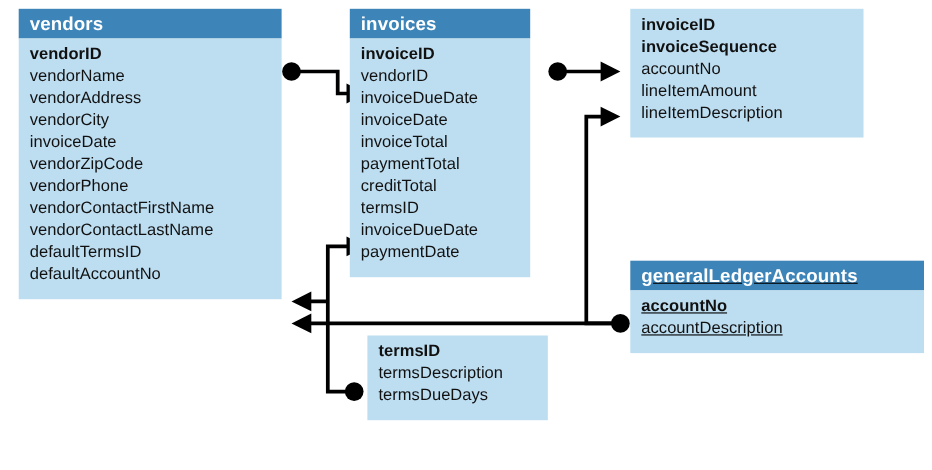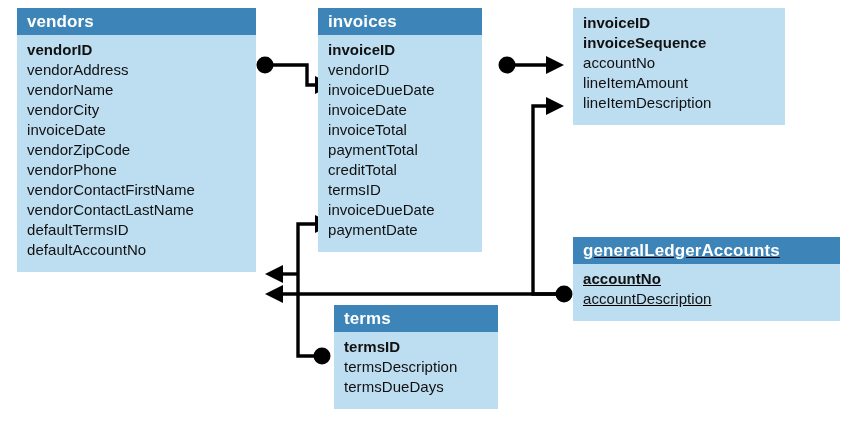--- a/index.html
+++ b/index.html
@@ -88,22 +88,22 @@
       <polygon points="333,224 315,215 315,233"></polygon>
       <polygon points="265,274 283,265 283,283"></polygon>
     </g>
 
   </svg>
 
   <div class="entity" id="ent-vendors">
     <div class="entity-header">vendors</div>
     <div class="entity-body">
       <div class="field pk">vendorID</div>
+      <div class="field">vendorName</div>
       <div class="field">vendorAddress</div>
-      <div class="field">vendorName</div>
       <div class="field">vendorCity</div>
       <div class="field">invoiceDate</div>
       <div class="field">vendorZipCode</div>
       <div class="field">vendorPhone</div>
       <div class="field">vendorContactFirstName</div>
       <div class="field">vendorContactLastName</div>
       <div class="field">defaultTermsID</div>
       <div class="field">defaultAccountNo</div>
     </div>
   </div>
@@ -136,21 +136,20 @@
 
   <div class="entity" id="ent-generalLedgerAccounts">
     <div class="entity-header">generalLedgerAccounts</div>
     <div class="entity-body">
       <div class="field pk">accountNo</div>
       <div class="field">accountDescription</div>
     </div>
   </div>
 
   <div class="entity" id="ent-terms">
-    <div class="entity-header">terms</div>
     <div class="entity-body">
       <div class="field pk">termsID</div>
       <div class="field">termsDescription</div>
       <div class="field">termsDueDays</div>
     </div>
   </div>
 
 </div>
 
 </body></html>

